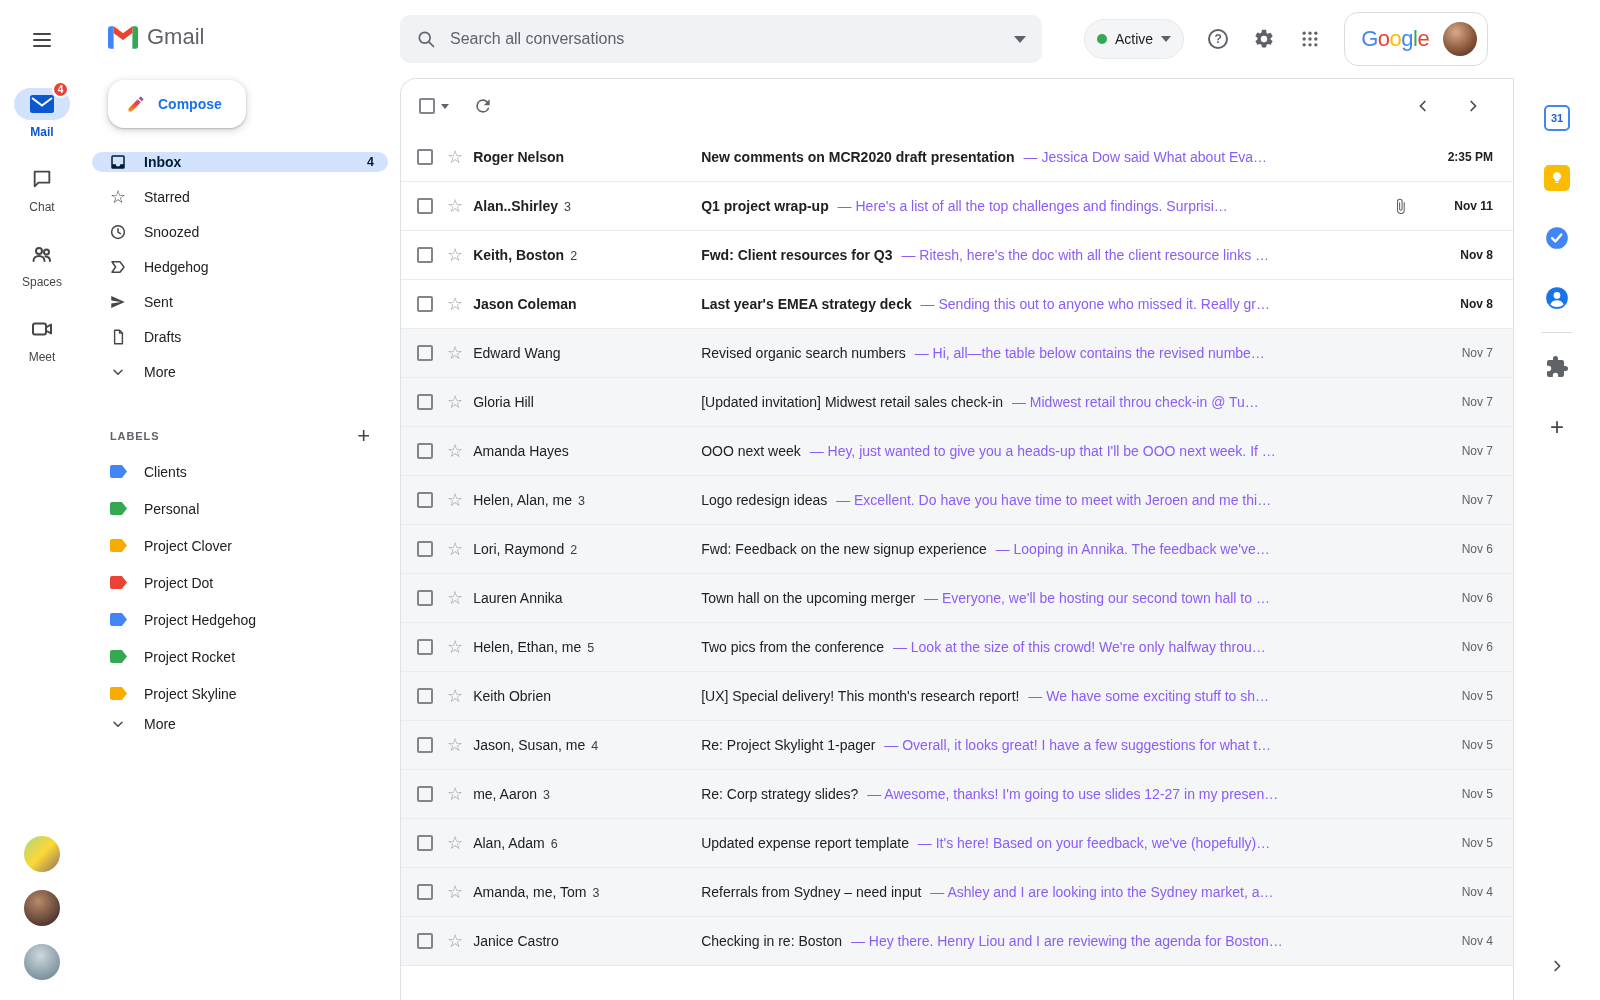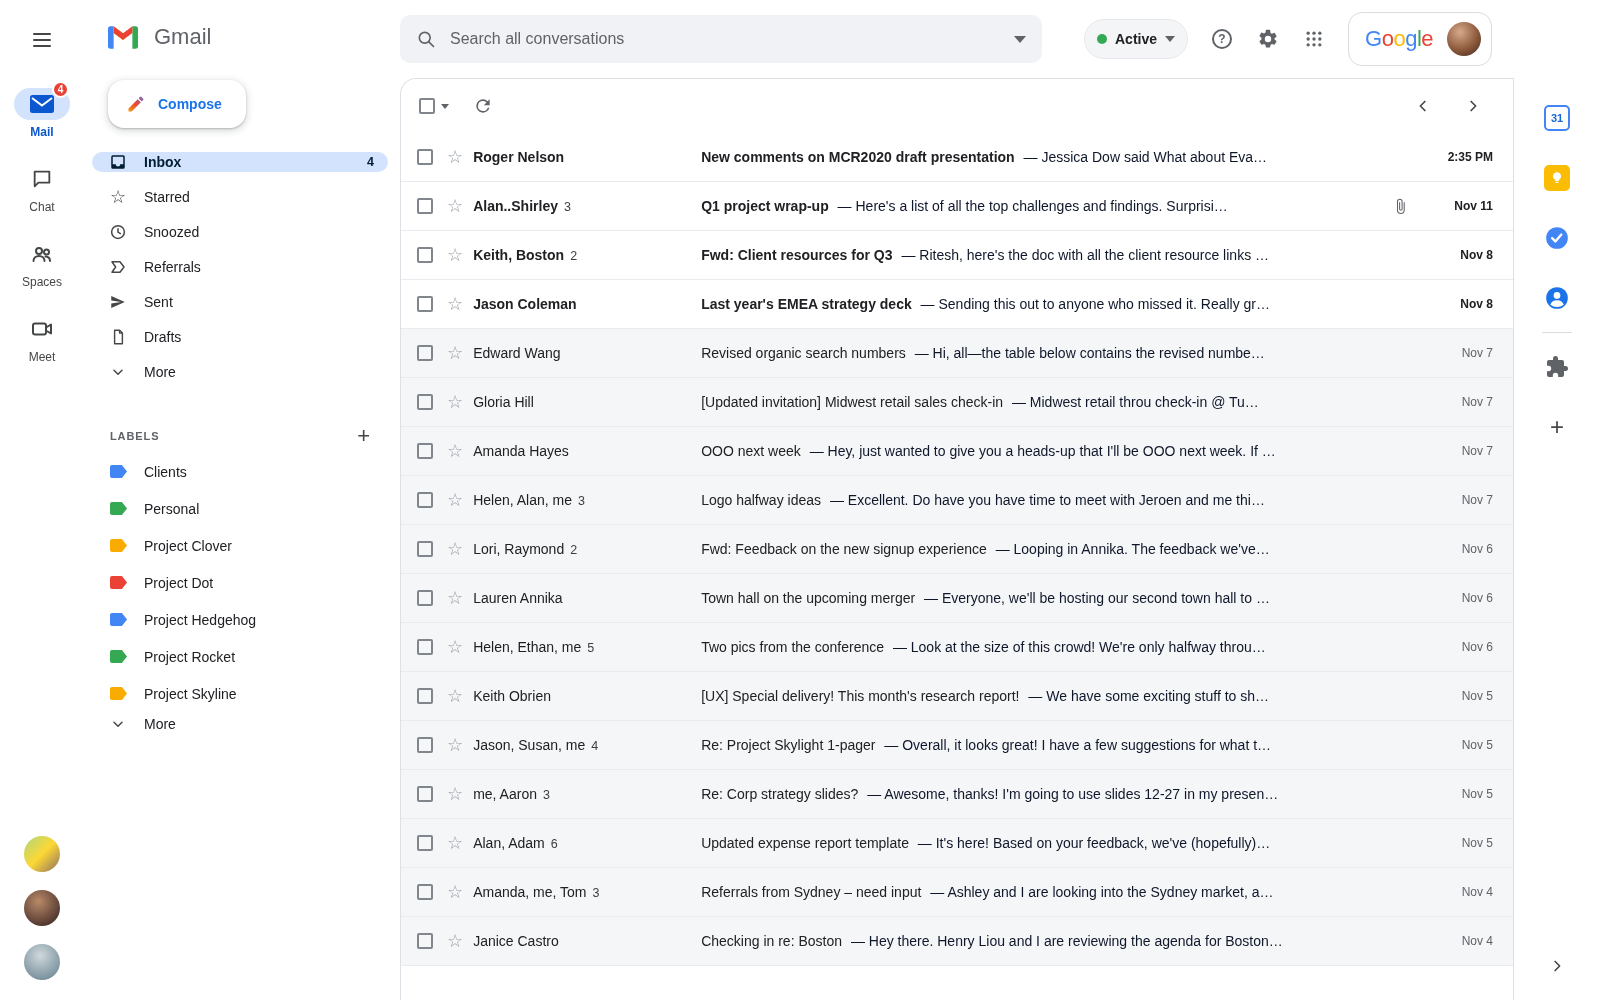--- a/index.html
+++ b/index.html
@@ -23,21 +23,21 @@
   .badge { position:absolute; top:-7px; right:1px; min-width:17px; height:17px; border-radius:9px; background:#e94235; color:#fff; font-size:10px; font-weight:700; display:flex; align-items:center; justify-content:center; padding:0 3px; border:2px solid #fff; }
   .rail-spacer { flex:1; }
   .rail-avatars { display:flex; flex-direction:column; align-items:center; gap:18px; margin-bottom:20px; }
   .rav { width:36px; height:36px; border-radius:50%; cursor:pointer; }
   .rav1 { background:linear-gradient(135deg,#aed581 0%,#fdd835 50%,#8d6e63 100%); }
   .rav2 { background:radial-gradient(circle at 40% 32%,#b98a68,#4e342e 78%); }
   .rav3 { background:radial-gradient(circle at 45% 32%,#cfd8dc,#78909c 78%); }
 
   
   .sidebar { width:316px; flex:none; padding-top:24px; display:flex; flex-direction:column; }
-  .logo { display:flex; align-items:center; gap:16px; margin-left:24px; }
+  .logo { display:flex; align-items:center; gap:9px; margin-left:24px; }
   .logo-text { font-size:22px; color:#5f6368; }
   .compose { margin:30px 0 0 24px; height:48px; align-self:flex-start; padding:0 24px 0 18px; border:none; border-radius:16px; background:#fff;
     box-shadow:0 1px 2px rgba(60,64,67,.3), 0 2px 6px 2px rgba(60,64,67,.15); display:inline-flex; align-items:center; gap:12px; cursor:pointer; }
   .compose-label { font-size:14px; font-weight:700; color:#1a73e8; }
   .nav { margin-top:22px; }
   .nav-item { height:20px; margin:2px 12px 15px 8px; padding:0 14px 0 16px; border-radius:18px; display:flex; align-items:center; gap:16px; font-size:14px; color:#202124; cursor:pointer; }
   .nav-item .nicon { width:20px; display:flex; justify-content:center; align-items:center; color:#444746; }
   .nav-item.active { background:#d3e3fd; font-weight:700; color:#001d35; }
   .nav-item.active .nicon { color:#001d35; }
   .ncount { margin-left:auto; font-size:12.5px; font-weight:700; color:#001d35; }
@@ -50,21 +50,21 @@
 
   
   .main { flex:1; min-width:0; display:flex; flex-direction:column; }
   .topbar { height:78px; flex:none; display:flex; align-items:center; padding-right:6px; }
   .search { width:642px; height:48px; flex:none; display:flex; align-items:center; background:#f0f2f5; border-radius:10px; padding:0 16px; gap:12px; }
   .search input { flex:1; border:none; background:transparent; outline:none; font-size:16px; color:#202124; font-family:inherit; }
   .search input::placeholder { color:#5f6368; }
   .search-caret { width:0; height:0; border-left:6px solid transparent; border-right:6px solid transparent; border-top:7px solid #5f6368; cursor:pointer; }
   .status { margin-left:42px; height:40px; padding:0 12px 0 12px; border-radius:20px; background:#f3f5f6; border:1px solid #e7e9ec; display:flex; align-items:center; cursor:pointer; }
   .dot { width:10px; height:10px; border-radius:50%; background:#34a853; }
-  .status-label { font-size:14px; font-weight:700; color:#202124; margin:8px 8px; }
+  .status-label { font-size:14px; font-weight:400; color:#202124; margin:8px 8px; }
   .caret-sm { width:0; height:0; border-left:5px solid transparent; border-right:5px solid transparent; border-top:6px solid #5f6368; }
   .tb-icons { margin-left:12px; display:flex; align-items:center; gap:2px; }
   .icon-btn { width:44px; height:44px; border:none; background:none; border-radius:50%; display:flex; align-items:center; justify-content:center; cursor:pointer; }
   .help-circle { width:20px; height:20px; border:2px solid #5f6368; border-radius:50%; display:flex; align-items:center; justify-content:center; font-size:12px; font-weight:700; color:#5f6368; }
   .account { margin-left:12px; height:54px; padding:0 10px 0 16px; border:1px solid #dadce0; border-radius:14px; background:#fff; display:flex; align-items:center; gap:14px; cursor:pointer; }
   .glogo { font-size:22px; font-weight:500; letter-spacing:-.5px; display:flex; }
   .glogo .l0,.glogo .l3 { color:#4285f4; }
   .glogo .l1,.glogo .l5 { color:#ea4335; }
   .glogo .l2 { color:#fbbc05; }
   .glogo .l4 { color:#34a853; }
@@ -84,21 +84,21 @@
   .row { height:49px; display:flex; align-items:center; padding:0 20px 0 16px; border-bottom:1px solid #e9ebee; background:#f5f6f8; cursor:pointer; }
   .row.unread { background:#fff; }
   .row .star { margin:0 10px 0 14px; font-size:18px; line-height:1; color:#9aa0a6; }
   .sender-wrap { width:228px; flex:none; white-space:nowrap; overflow:hidden; display:flex; align-items:baseline; }
   .sender { font-size:14px; color:#202124; }
   .unread .sender { font-weight:700; }
   .count { margin-left:6px; font-size:12.5px; color:#3c4043; }
   .subj-wrap { flex:1; min-width:0; white-space:nowrap; overflow:hidden; text-overflow:ellipsis; font-size:14px; }
   .subject { color:#202124; }
   .unread .subject { font-weight:700; }
-  .snippet { color:#0f172a; margin-left:5px; }
+  .snippet { color:#8b5cf6; margin-left:5px; }
   .clip { flex:none; margin:0 2px 0 10px; display:flex; }
   .date { width:74px; flex:none; text-align:right; font-size:12px; color:#5f6368; margin-left:8px; }
   .unread .date { color:#202124; font-weight:700; }
 
   
   .rightrail { width:87px; flex:none; border-left:1px solid #dde1e6; display:flex; flex-direction:column; align-items:center; padding-top:20px; gap:20px; }
   .rr-btn { width:40px; height:40px; border:none; background:none; border-radius:50%; display:flex; align-items:center; justify-content:center; cursor:pointer; }
   .cal { width:26px; height:26px; border-radius:5px; background:#fff; border:2px solid #4285f4; color:#1967d2; font-size:11px; font-weight:700; display:flex; align-items:center; justify-content:center; }
   .keep { width:26px; height:26px; border-radius:5px; background:#fbbc04; display:flex; align-items:center; justify-content:center; }
   .rr-divider { width:30px; height:1px; background:#dadce0; margin:-6px 0; }
@@ -211,21 +211,21 @@
             </svg>
         </span>
         <span>Snoozed</span>
       </div>
       <div class="nav-item">
         <span class="nicon">
           <svg width="18" height="18" viewBox="0 0 24 24" fill="none" stroke="currentColor" stroke-width="2" stroke-linejoin="round">
               <path d="M4 5h10.6l5.4 7-5.4 7H4l4.8-7z"></path>
             </svg>
         </span>
-        <span>Referrals</span>
+        <span>Hedgehog</span>
       </div>
       <div class="nav-item">
         <span class="nicon">
           <svg width="18" height="18" viewBox="0 0 24 24">
               <path fill="currentColor" d="M3 20v-6l13-2L3 10V4l18 8z"></path>
             </svg>
         </span>
         <span>Sent</span>
       </div>
       <div class="nav-item">
@@ -486,21 +486,21 @@
             </div>
 
             <div class="row">
               <span class="cb"></span>
               <span class="star">☆</span>
               <span class="sender-wrap">
                 <span class="sender">Helen, Alan, me</span>
                 <span class="count">3</span>
               </span>
               <span class="subj-wrap">
-                <span class="subject">Logo halfway ideas</span>
+                <span class="subject">Logo redesign ideas</span>
                 <span class="snippet">— Excellent. Do have you have time to meet with Jeroen and me thi…</span>
               </span>
 
               <span class="date">Nov 7</span>
             </div>
 
             <div class="row">
               <span class="cb"></span>
               <span class="star">☆</span>
               <span class="sender-wrap">

